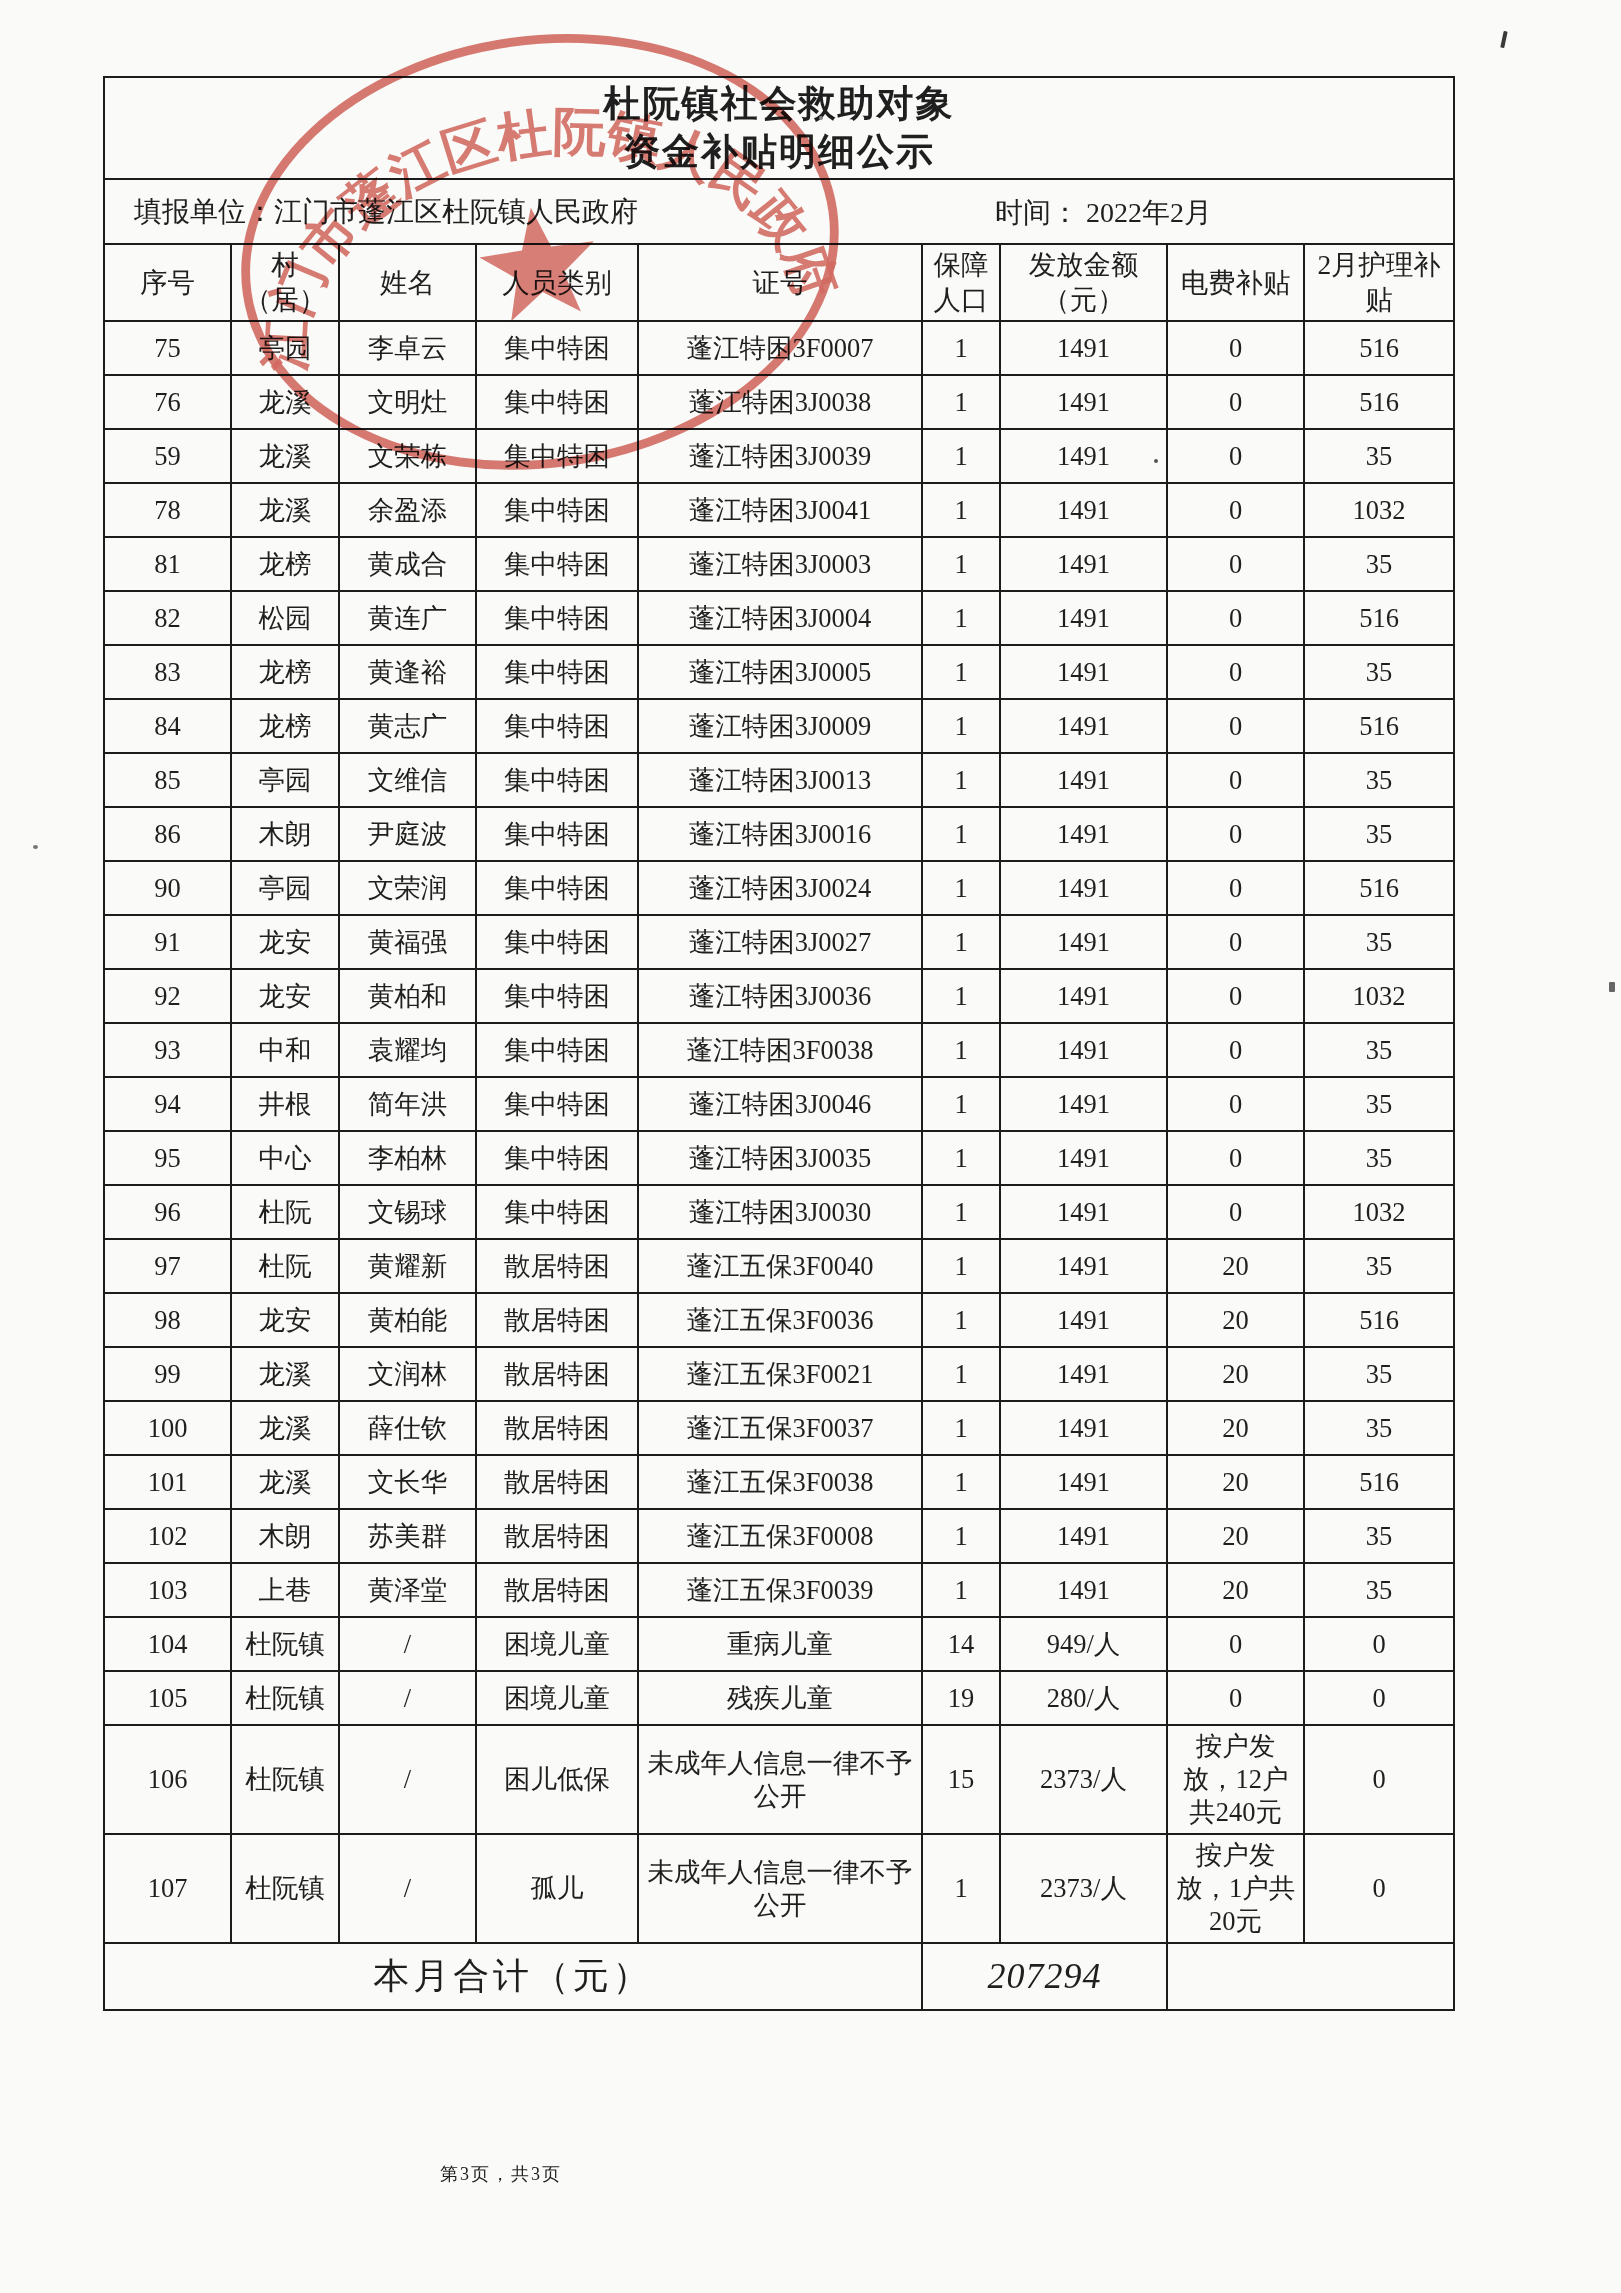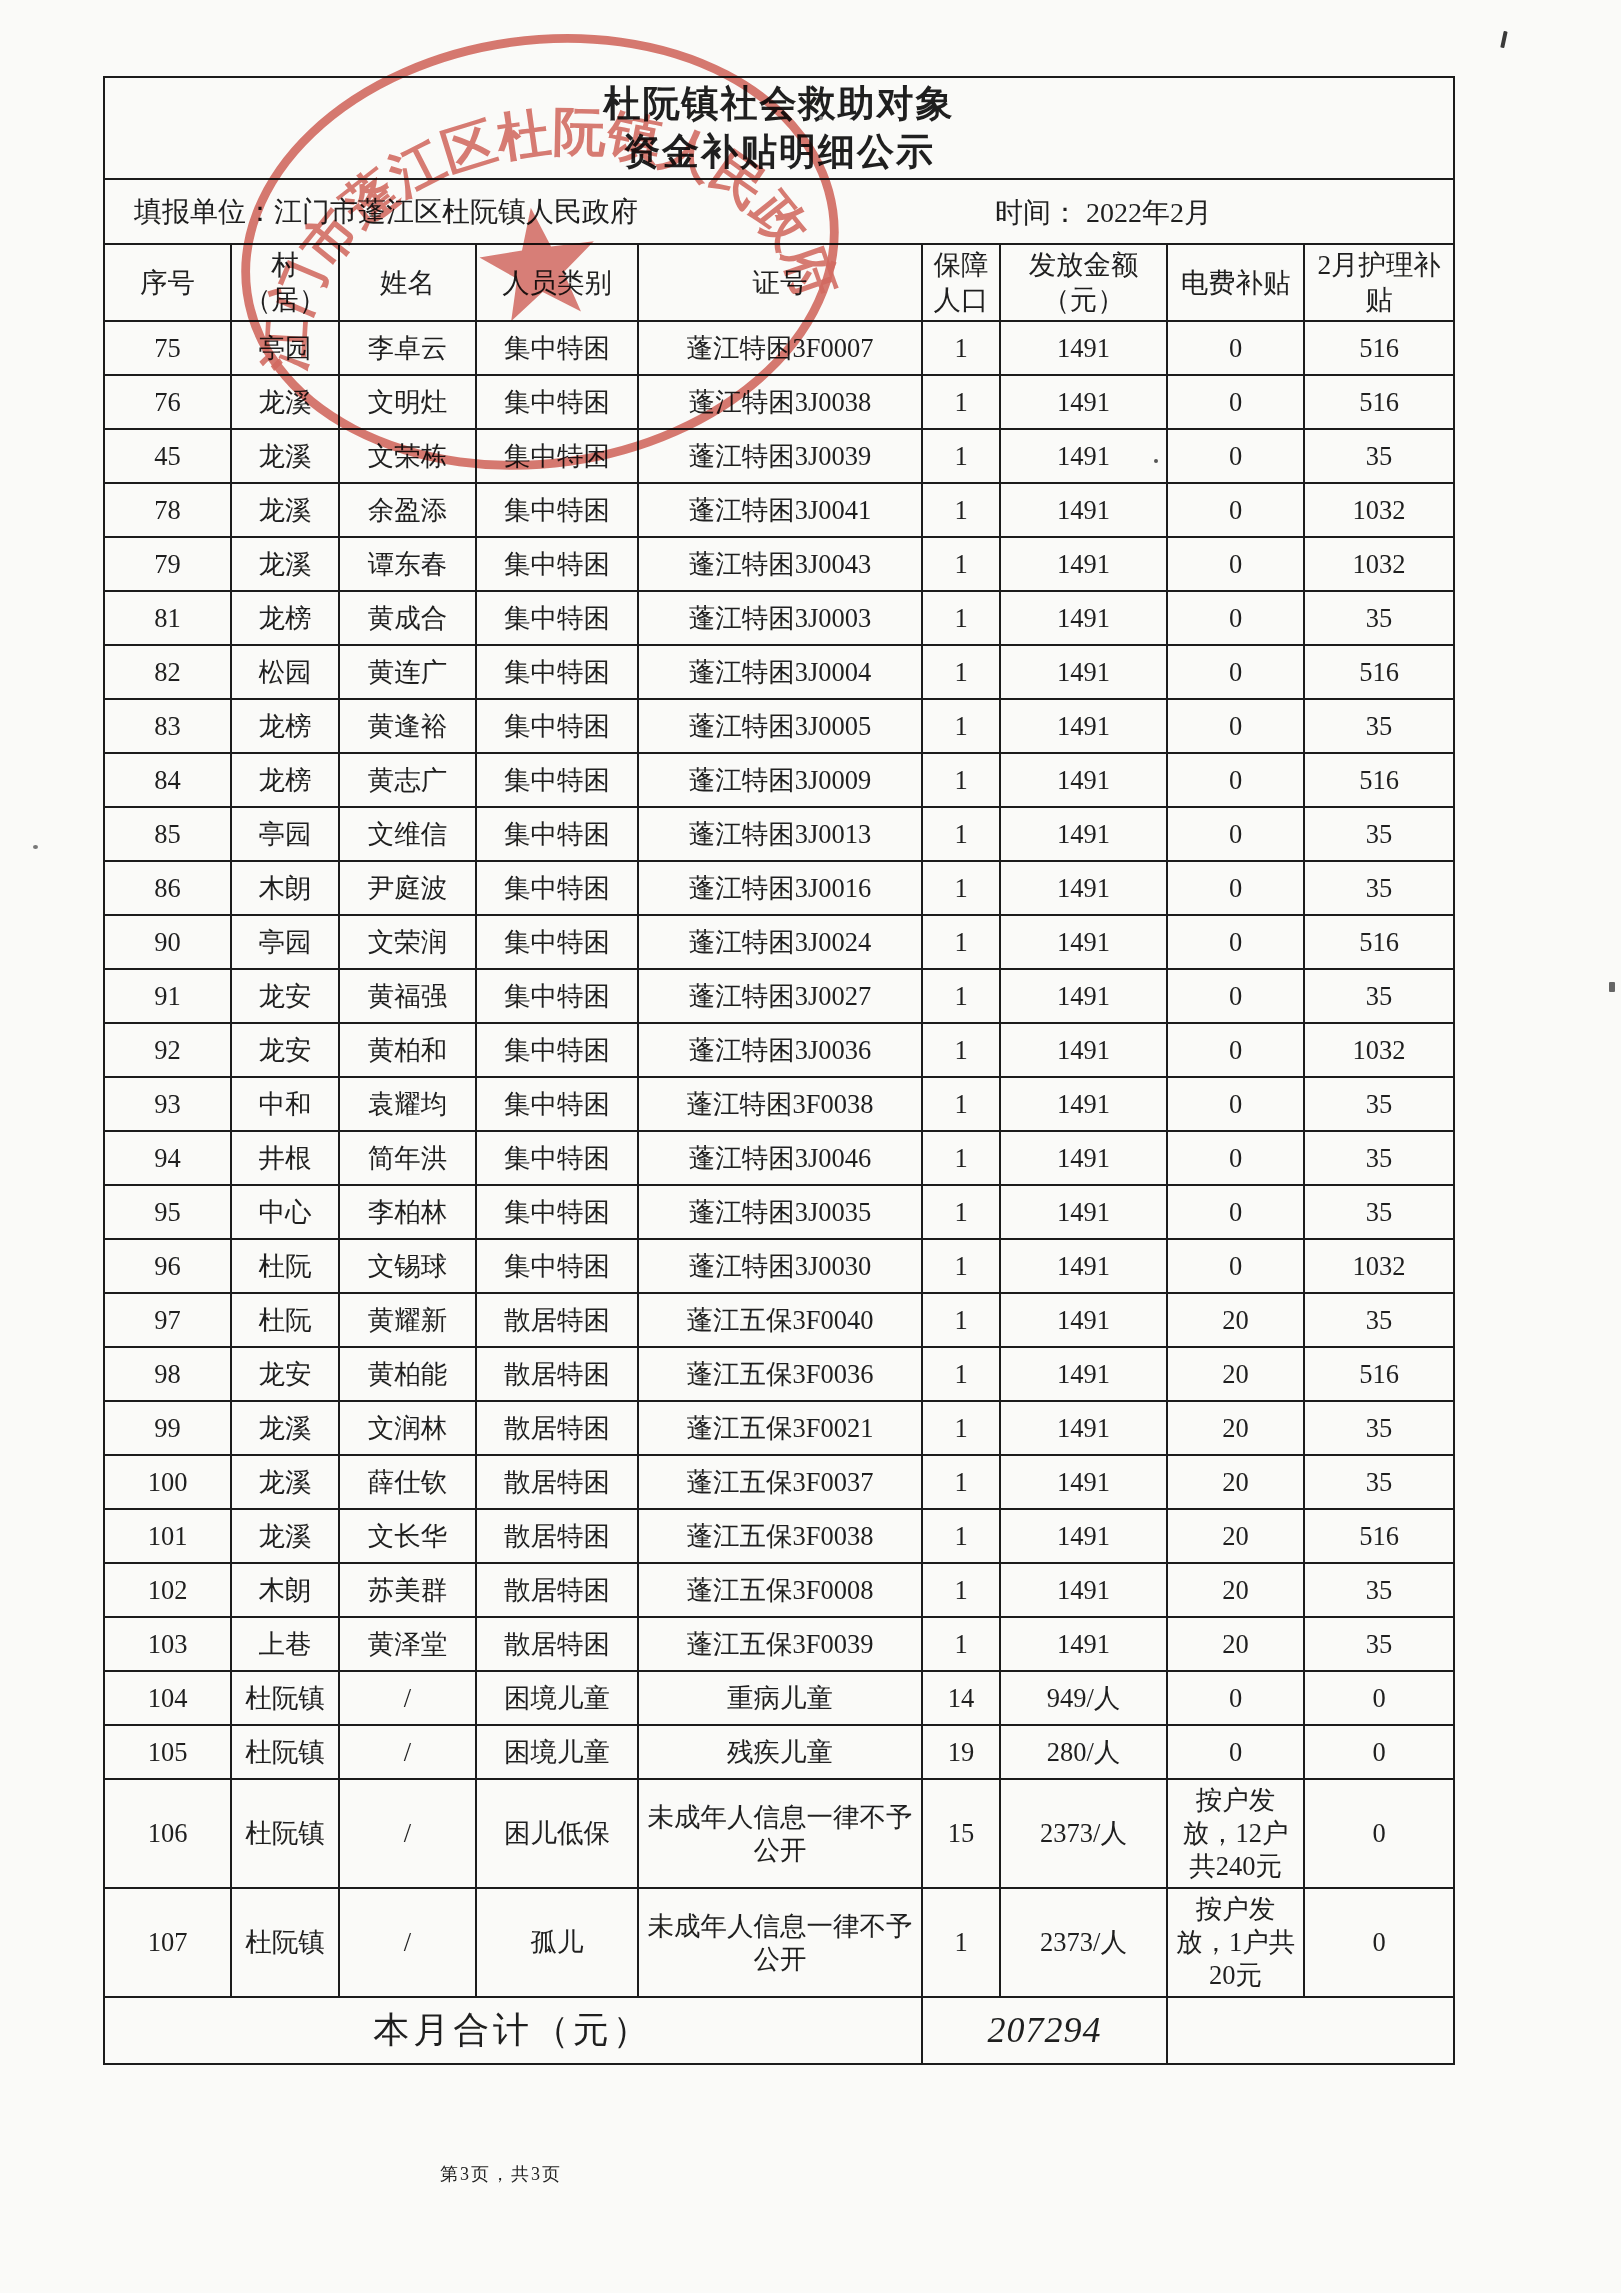--- a/index.html
+++ b/index.html
@@ -120,47 +120,36 @@
           <td>龙溪</td>
           <td>文明灶</td>
           <td>集中特困</td>
           <td>蓬江特困3J0038</td>
           <td>1</td>
           <td>1491</td>
           <td>0</td>
           <td>516</td>
         </tr>
         <tr>
-          <td>45</td>
+          <td>59</td>
           <td>龙溪</td>
           <td>文荣栋</td>
           <td>集中特困</td>
           <td>蓬江特困3J0039</td>
           <td>1</td>
           <td>1491</td>
           <td>0</td>
           <td>35</td>
         </tr>
         <tr>
           <td>78</td>
           <td>龙溪</td>
           <td>余盈添</td>
           <td>集中特困</td>
           <td>蓬江特困3J0041</td>
-          <td>1</td>
-          <td>1491</td>
-          <td>0</td>
-          <td>1032</td>
-        </tr>
-        <tr>
-          <td>79</td>
-          <td>龙溪</td>
-          <td>谭东春</td>
-          <td>集中特困</td>
-          <td>蓬江特困3J0043</td>
           <td>1</td>
           <td>1491</td>
           <td>0</td>
           <td>1032</td>
         </tr>
         <tr>
           <td>81</td>
           <td>龙榜</td>
           <td>黄成合</td>
           <td>集中特困</td>

